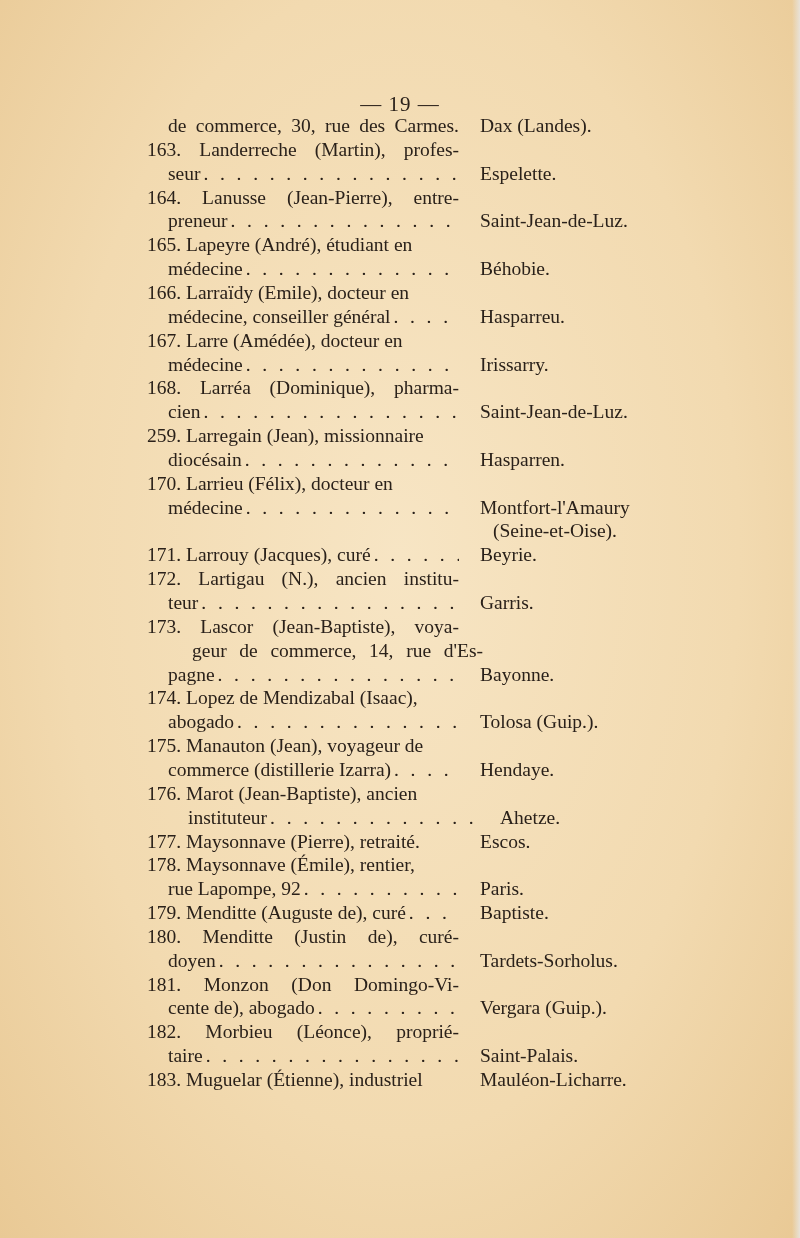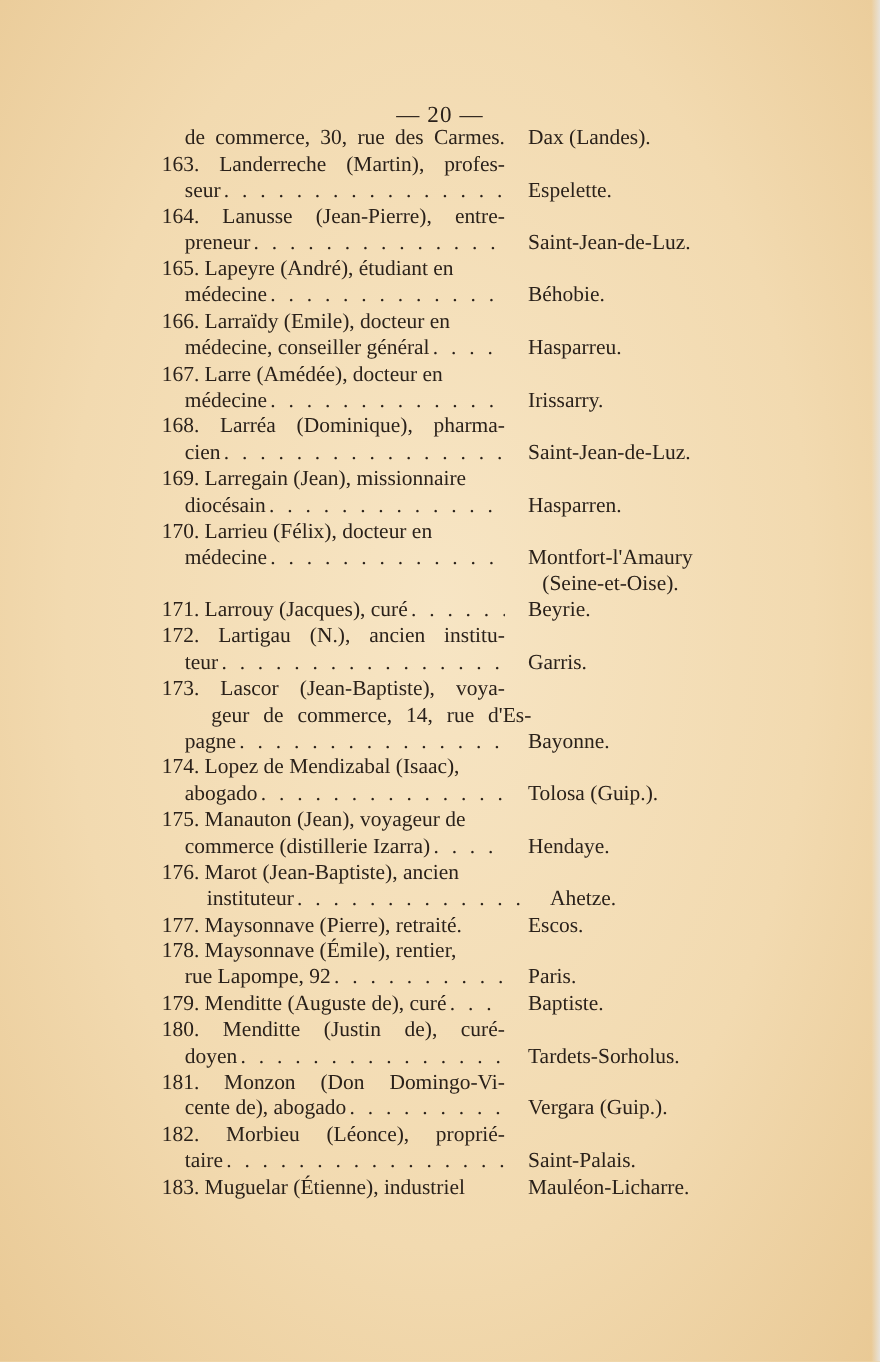--- a/index.html
+++ b/index.html
@@ -34,21 +34,21 @@
   .txt { white-space: pre; }
   .justify { text-align: justify; text-align-last: justify; width: 100%; }
   .leader { flex: 1; overflow: hidden; letter-spacing: 3.4px; padding-left: 3px; }
   .right { position: absolute; left: 480px; }
   .right.sub { left: 493px; }
 </style>
 </head>
 <body>
 
 <div class="page">
-  <div class="page-number">— 20 —</div>
+  <div class="page-number">— 19 —</div>
   <div id="entries">
       <div class="line" style="top: 113px;">
         <div class="left indent">
           <span class="txt justify">de commerce, 30, rue des Carmes.</span>
         </div>
         <span class="right">Dax (Landes).</span>
       </div>
       <div class="line" style="top: 136.85px;">
         <div class="left">
           <span class="txt justify">163. Landerreche (Martin), profes-</span>
@@ -116,21 +116,21 @@
       </div>
       <div class="line" style="top: 399.2px;">
         <div class="left indent">
           <span class="txt">cien</span>
           <span class="leader">. . . . . . . . . . . . . . . . . . . . . . . . . . . . . . . . . . . . . . . . . .</span>
         </div>
         <span class="right">Saint-Jean-de-Luz.</span>
       </div>
       <div class="line" style="top: 423.05px;">
         <div class="left">
-          <span class="txt">169. Larregain (Jean), missionnaire</span>
+          <span class="txt">259. Larregain (Jean), missionnaire</span>
         </div>
       </div>
       <div class="line" style="top: 446.9px; padding-left: 8px;">
         <div class="left indent">
           <span class="txt">diocésain</span>
           <span class="leader">. . . . . . . . . . . . . . . . . . . . . . . . . . . . . . . . . . . . . . . . . .</span>
         </div>
         <span class="right">Hasparren.</span>
       </div>
       <div class="line" style="top: 470.75px;">

